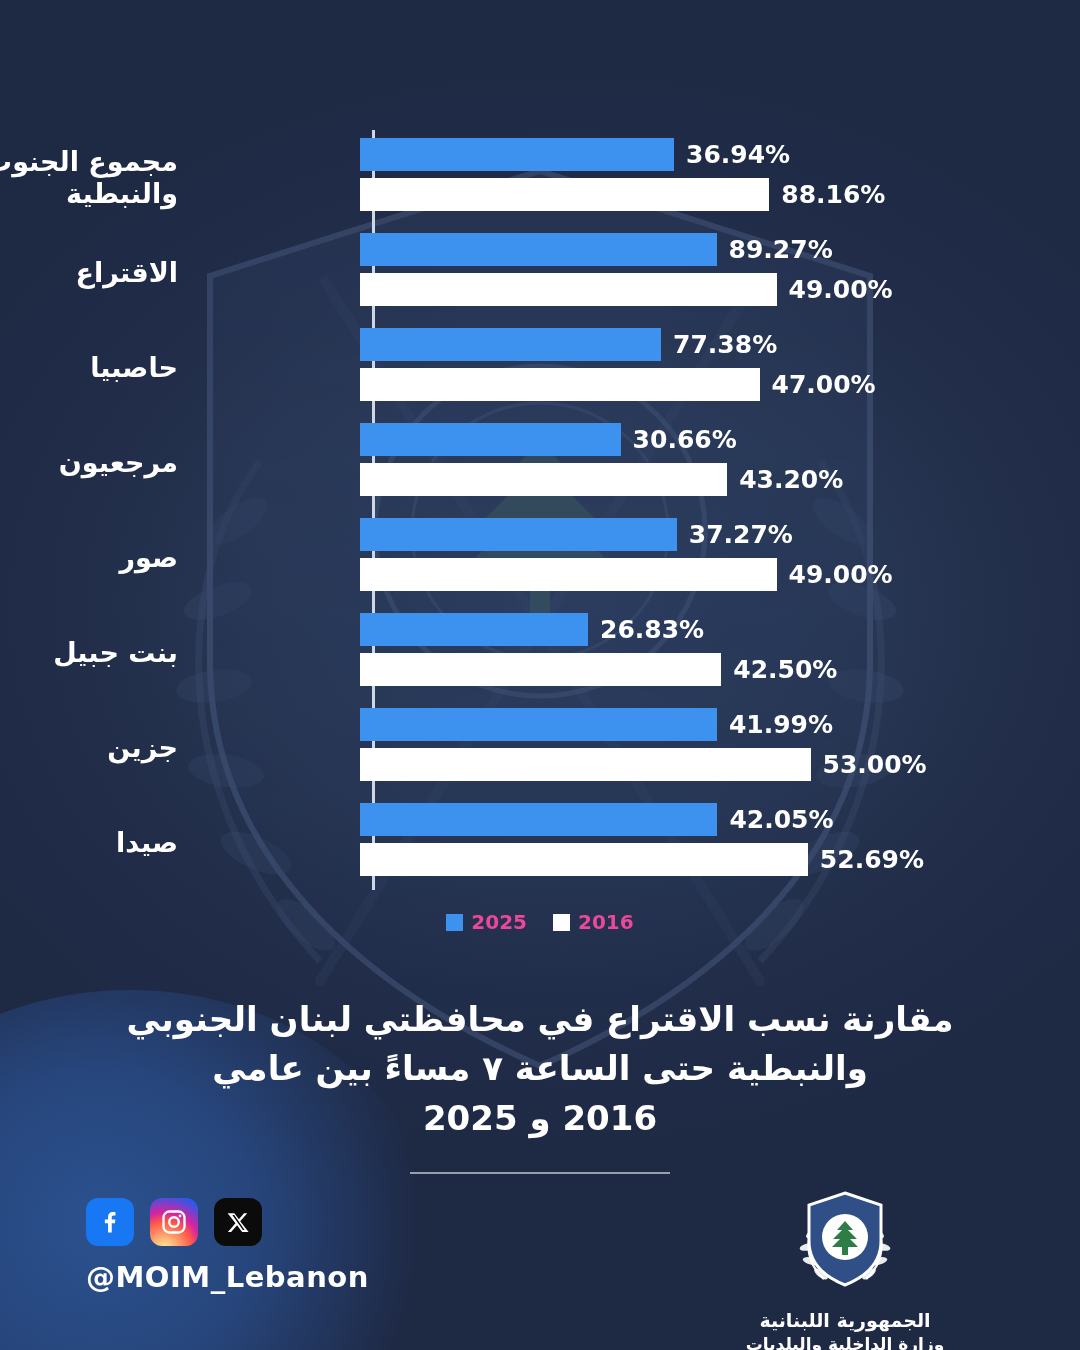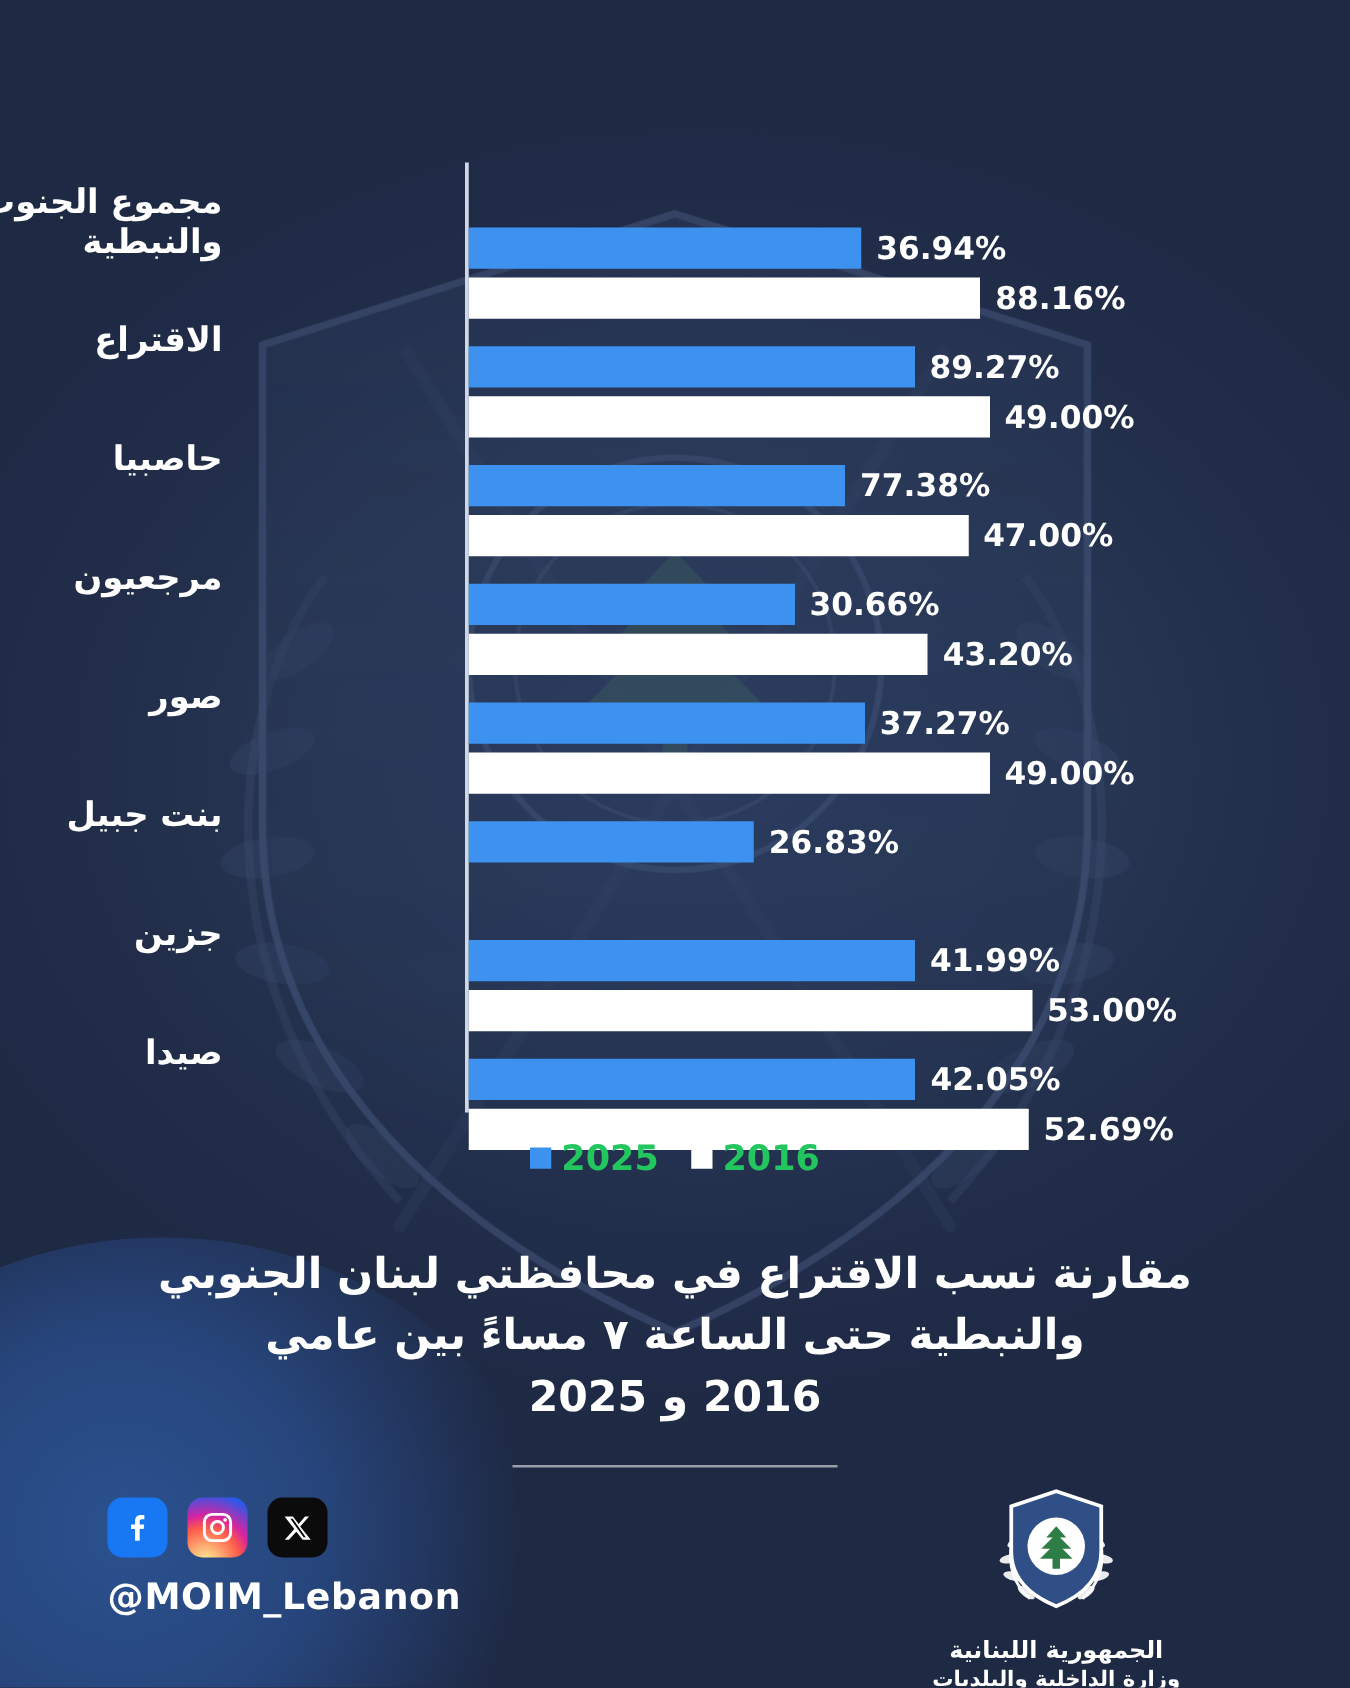--- a/index.html
+++ b/index.html
@@ -72,25 +72,24 @@
     text-align: right;
     color: #ffffff;
     font-weight: bold;
     font-size: 27px;
     line-height: 1.18;
     direction: rtl;
     letter-spacing: 0px;
   }
   .bars {
     position: absolute;
-    left: 375px;
+    left: 360px;
     top: 8px;
     height: 80px;
     width: 700px;
-    margin-top: 44px;
   }
   .barrow {
     position: relative;
     height: 33px;
     display: flex;
     align-items: center;
   }
   .barrow + .barrow { margin-top: 7px; }
   .bar {
     height: 33px;
@@ -113,21 +112,21 @@
     width: 1080px;
     display: flex;
     justify-content: center;
     align-items: center;
     gap: 26px;
   }
   .legend-item { display: flex; align-items: center; gap: 8px; }
   .legend-swatch { width: 17px; height: 17px; display: inline-block; }
   .legend-swatch.s2025 { background: #3d92f0; }
   .legend-swatch.s2016 { background: #ffffff; }
-  .legend-text { color: #22c55e; font-weight: bold; font-size: 28px; }
+  .legend-text { color: #ec4899; font-weight: bold; font-size: 20px; }
 
   
   .caption {
     position: absolute;
     left: 90px; top: 995px;
     width: 900px;
     text-align: center;
     direction: rtl;
     color: #ffffff;
     font-weight: bold;
@@ -297,20 +296,24 @@
               <span class="val">49.00%</span>
             </div>
           </div>
         </div>
         <div class="grp">
           <div class="cat-label">بنت جبيل</div>
           <div class="bars">
             <div class="barrow">
               <div class="bar y2025" style="width: 228.055px; background: rgb(61, 146, 240);"></div>
               <span class="val">26.83%</span>
+            </div>
+            <div class="barrow">
+              <div class="bar y2016" style="width: 361.25px; background: rgb(255, 255, 255);"></div>
+              <span class="val">42.50%</span>
             </div>
           </div>
         </div>
         <div class="grp">
           <div class="cat-label">جزين</div>
           <div class="bars">
             <div class="barrow">
               <div class="bar y2025" style="width: 356.915px; background: rgb(61, 146, 240);"></div>
               <span class="val">41.99%</span>
             </div>

